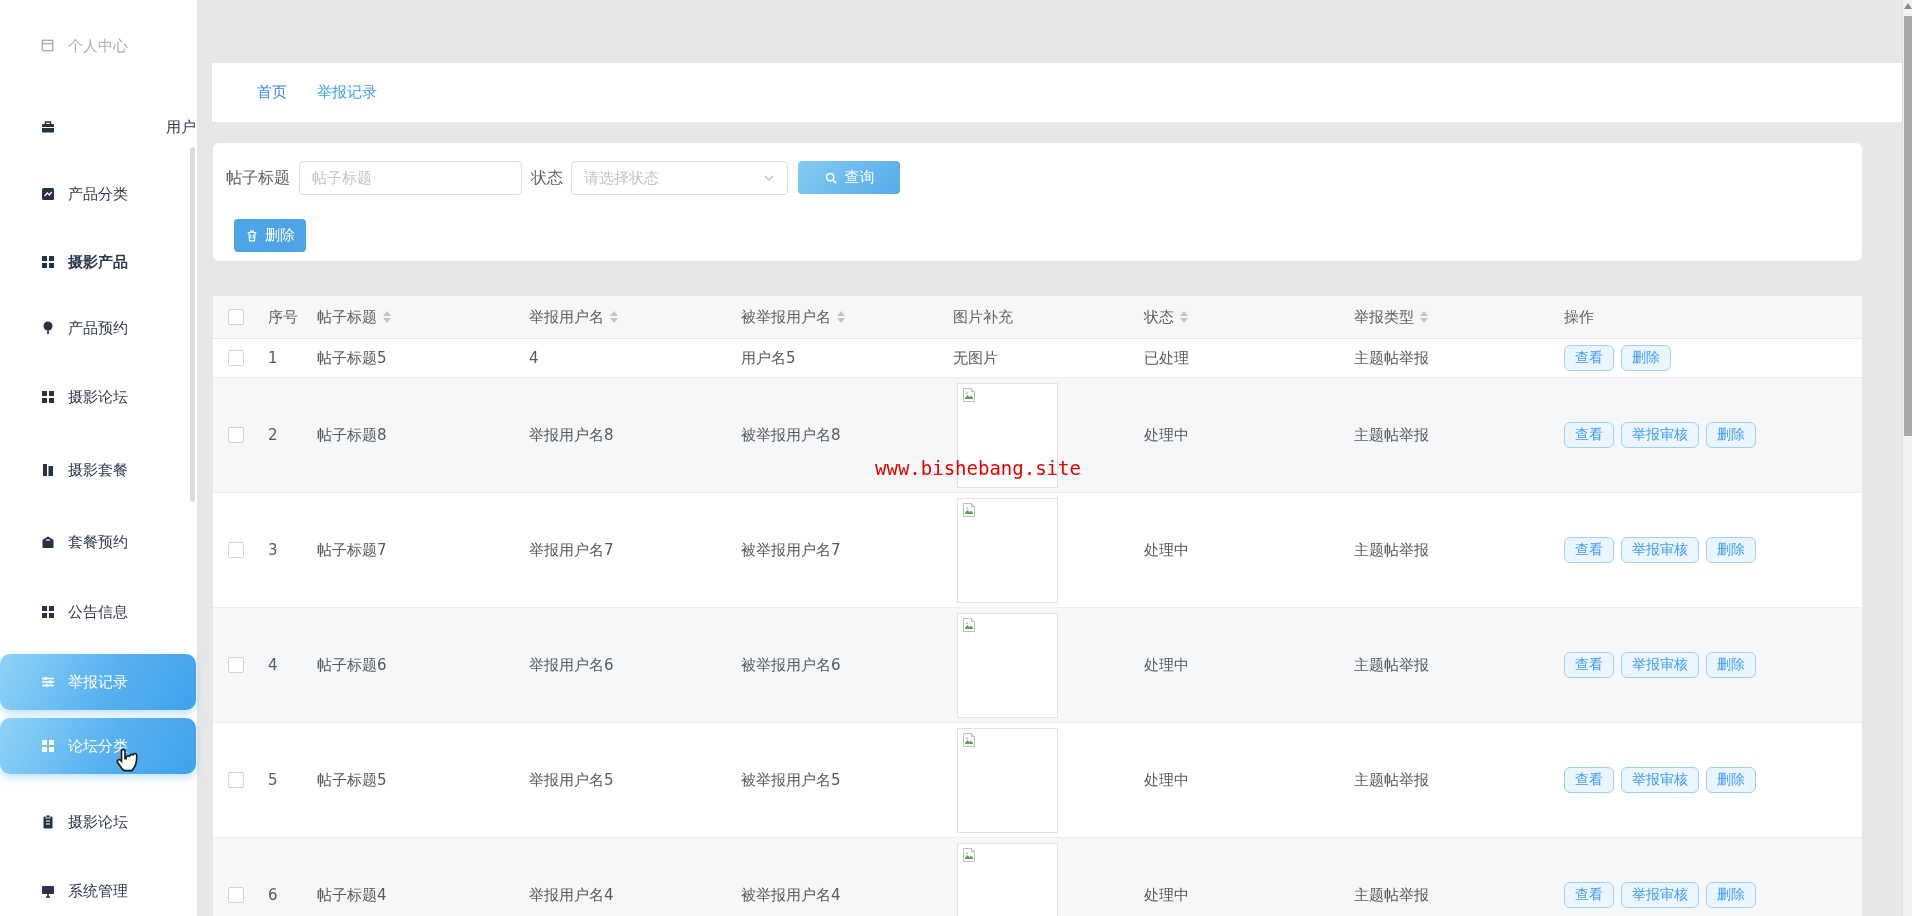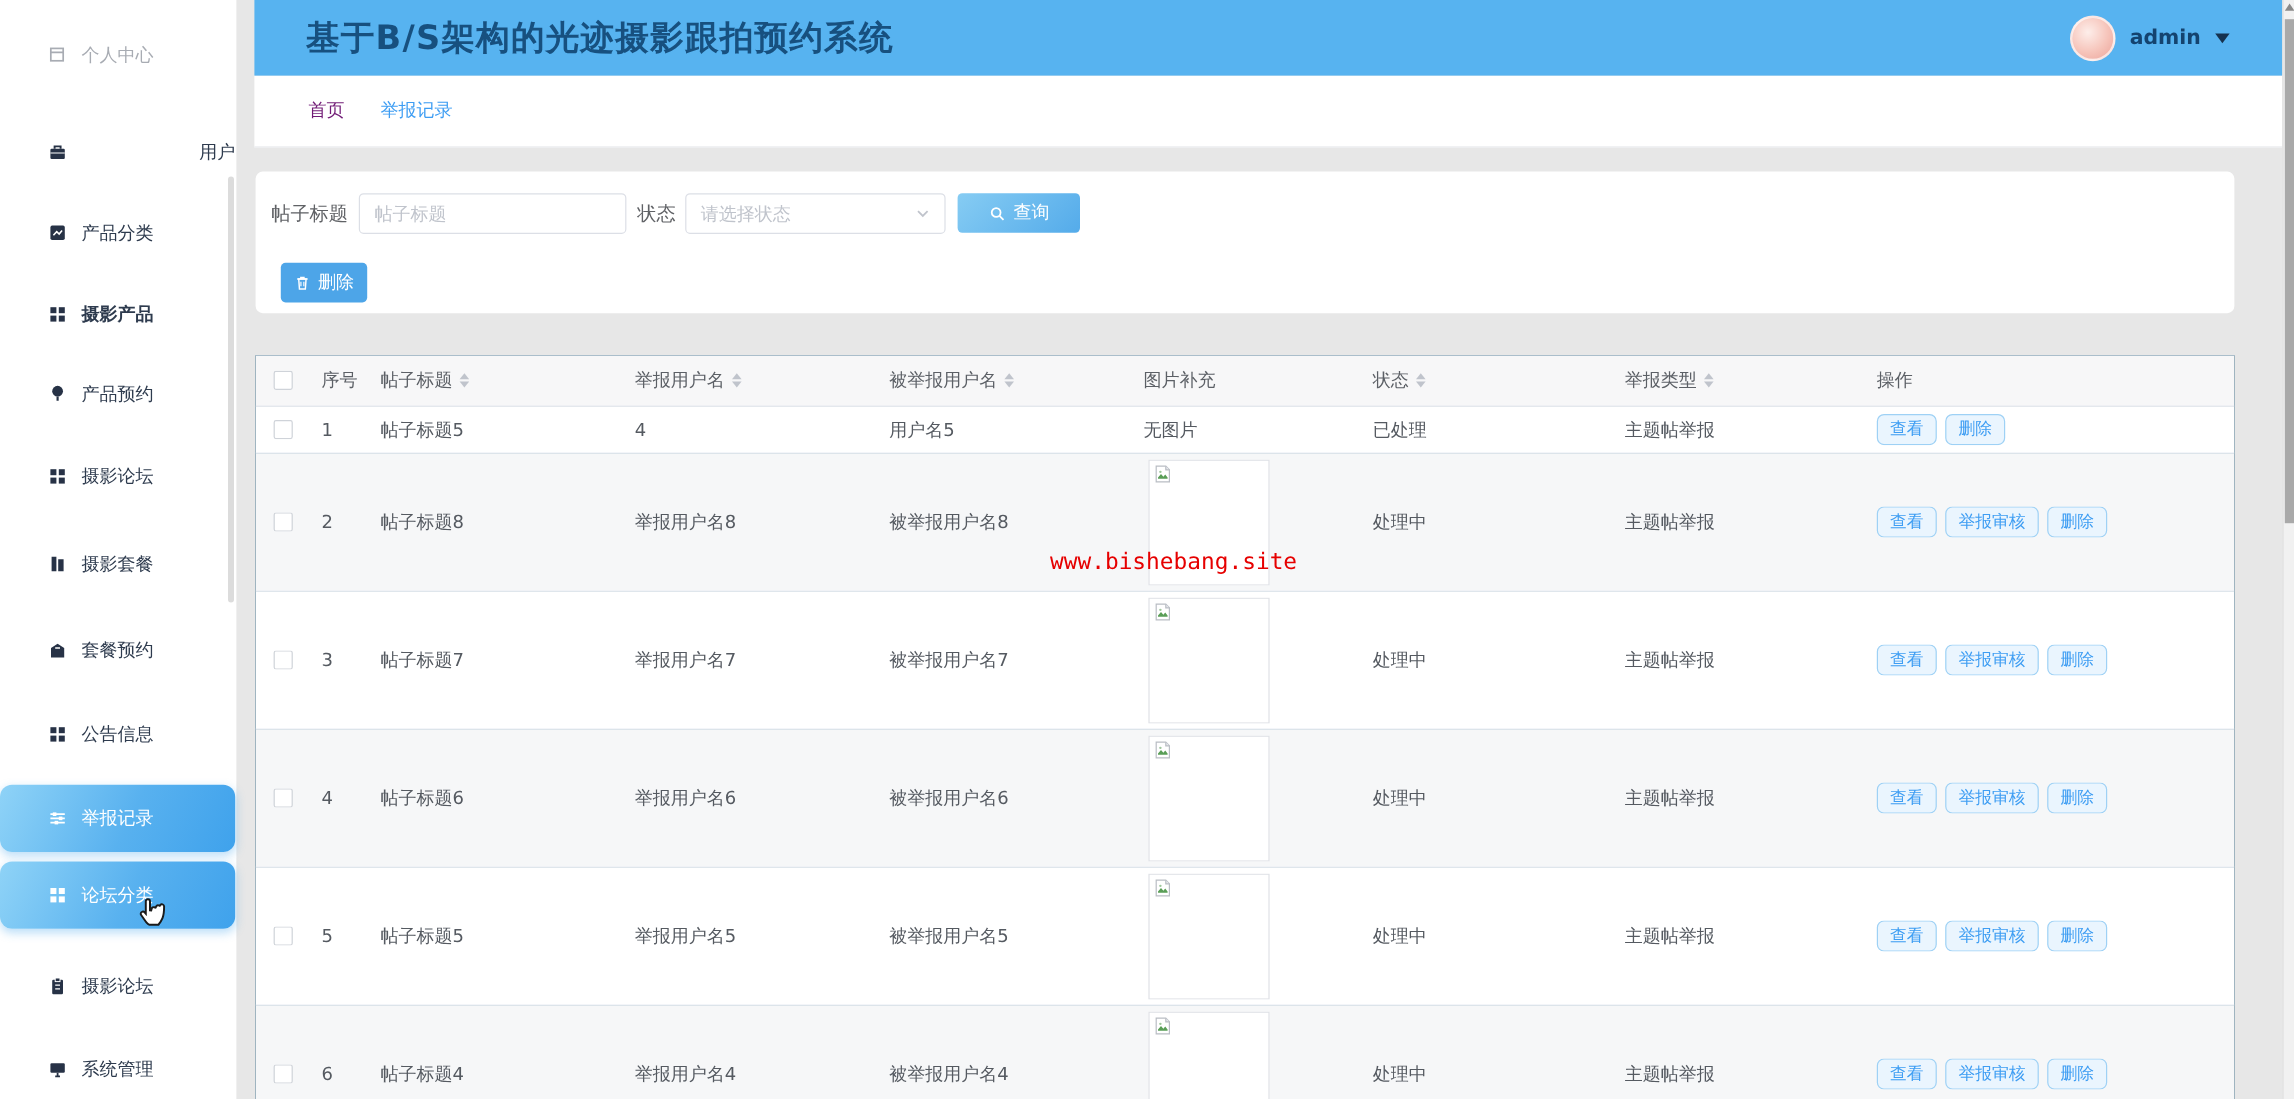--- a/index.html
+++ b/index.html
@@ -34,21 +34,21 @@
   .user-box{position:absolute;right:44px;top:0;height:63px;display:flex;align-items:center;gap:12px;cursor:pointer;}
   .avatar{width:38px;height:38px;border-radius:50%;
     background:radial-gradient(circle at 38% 35%,#fdeeea 0%,#f6c4ba 55%,#eba39a 100%);
     border:2px solid rgba(255,255,255,.65);box-sizing:border-box;}
   .user-name{font-size:17px;color:#14436f;font-weight:600;}
   .user-caret{width:0;height:0;border-left:6px solid transparent;border-right:6px solid transparent;border-top:8px solid #16324f;}
 
   
   .tabbar{position:absolute;left:212px;top:63px;width:1690px;height:60px;background:#ffffff;
     border-bottom:1px solid #e6e8eb;display:flex;align-items:center;padding-left:45px;gap:30px;box-sizing:border-box;z-index:3;}
-  .tab{font-size:15px;color:#701a75;cursor:pointer;}
+  .tab{font-size:15px;color:#3b82f6;cursor:pointer;}
   .tab.active{color:#3d9df3;}
 
   
   .toast{position:absolute;left:762px;top:16px;width:378px;height:46px;background:#f0f9eb;
     border:1px solid #e4f2dc;border-radius:4px;display:flex;align-items:center;gap:12px;
     padding-left:20px;box-sizing:border-box;box-shadow:0 2px 10px rgba(0,0,0,.05);z-index:30;}
   .toast-text{color:#67c23a;font-size:15px;}
 
   
   .filter-card{position:absolute;left:213px;top:143px;width:1649px;height:118px;background:#ffffff;border-radius:6px;z-index:2;}
@@ -64,21 +64,21 @@
   .btn-search{position:absolute;left:585px;top:18px;width:102px;height:33px;border:none;cursor:pointer;
     background:linear-gradient(135deg,#86ccf3 0%,#54abea 100%);border-radius:4px;color:#fff;font-size:15px;
     display:flex;align-items:center;justify-content:center;gap:7px;
     font-family:"DejaVu Sans","Liberation Sans",sans-serif;}
   .btn-delete{position:absolute;left:21px;top:76px;width:72px;height:33px;border:none;cursor:pointer;
     background:#4da5e8;border-radius:4px;color:#fff;font-size:15px;
     display:flex;align-items:center;justify-content:center;gap:6px;
     font-family:"DejaVu Sans","Liberation Sans",sans-serif;}
 
   
-  .table-card{position:absolute;left:213px;top:296px;width:1649px;height:620px;background:#0c4a6e;overflow:hidden;z-index:2;}
+  .table-card{position:absolute;left:213px;top:296px;width:1649px;height:620px;background:#0f172a;overflow:hidden;z-index:2;}
   .thead{height:43px;background:#f7f7f8;border-bottom:1px solid #e4e7ed;display:flex;align-items:center;
     font-size:15px;color:#5c6066;box-sizing:border-box;}
   .tr{display:flex;align-items:center;border-bottom:1px solid #ebeef5;font-size:15px;color:#555a61;box-sizing:border-box;background:#fff;}
   .tr.stripe{background:#f6f7f8;}
   .cell{box-sizing:border-box;padding-left:10px;overflow:hidden;white-space:nowrap;}
   .c1{width:45px;display:flex;justify-content:center;padding-left:0;}
   .c2{width:49px;}.c3{width:212px;}.c4{width:212px;}.c5{width:212px;}
   .c6{width:191px;}.c7{width:210px;}.c8{width:210px;}.c9{width:308px;}
   .checkbox{width:14px;height:14px;border:1px solid #cfd3d9;border-radius:2px;background:#fff;cursor:pointer;}
   .sort{display:inline-flex;flex-direction:column;margin-left:6px;gap:2px;vertical-align:middle;}
@@ -234,28 +234,20 @@
               <rect x="2" y="3" width="12" height="8" rx="1" fill="currentColor"></rect>
               <path d="M6 14h4M8 11v3" stroke="currentColor" stroke-width="1.5"></path>
             </svg>
           </span>
           <span>系统管理</span>
         </div>
       </div>
     <div class="side-scroll"></div>
   </aside>
 
-  <div class="topbar">
-    <div class="app-title">基于B/S架构的光迹摄影跟拍预约系统</div>
-    <div class="user-box">
-      <div class="avatar"></div>
-      <span class="user-name">admin</span>
-      <span class="user-caret"></span>
-    </div>
-  </div>
 
   <div class="tabbar">
     <span class="tab">首页</span>
     <span class="tab active">举报记录</span>
   </div>
 
 
   <div class="filter-card">
     <span class="f-label" style="left:13px;top:18px;">帖子标题</span>
     <input class="f-input" type="text" placeholder="帖子标题" style="">

